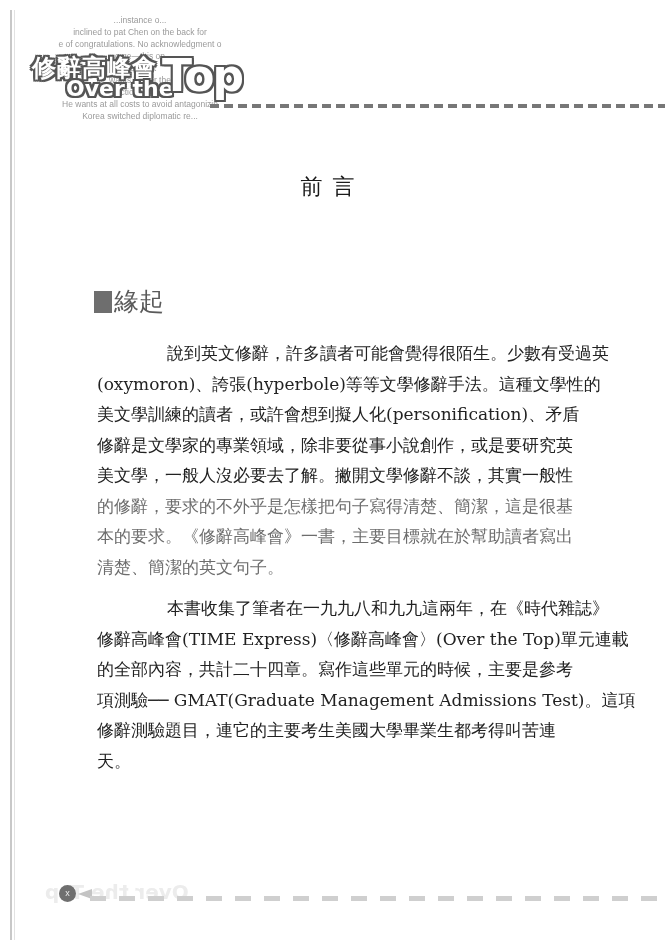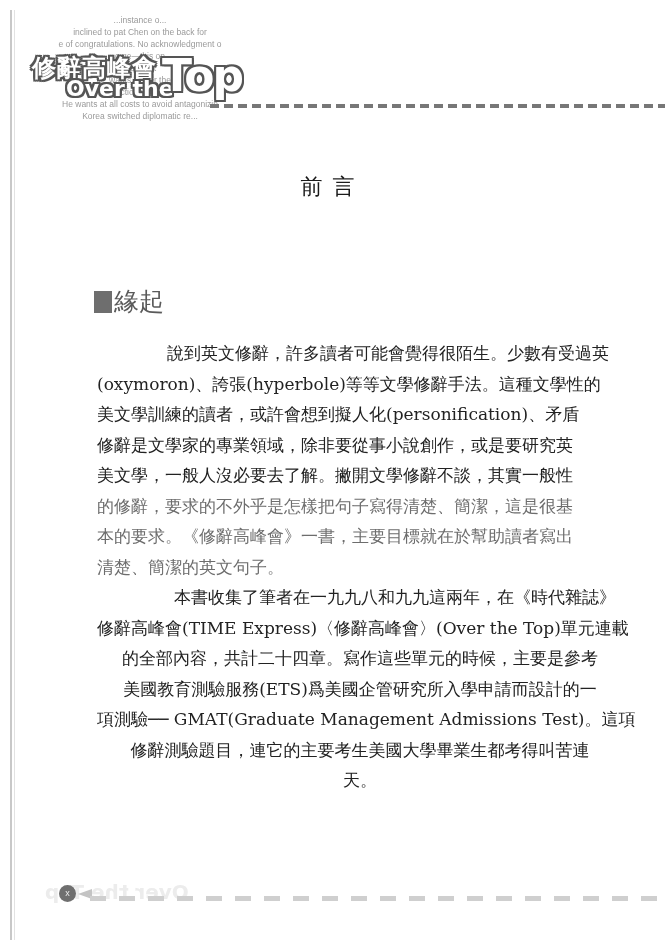--- a/index.html
+++ b/index.html
@@ -69,21 +69,21 @@
   .section-title {
     font-family: "DejaVu Sans", sans-serif; font-size: 25px; color: #5a5a5a;
   }
   .body-text {
     position: absolute; left: 133px; top: 338px; width: 490px;
     font-size: 17px; line-height: 30.5px; color: #222;
     font-family: "DejaVu Serif", "Liberation Serif", serif;
   }
   .body-text .line { display: block; white-space: nowrap; }
   .faded { color: #6d6d6d; }
-  .para2 { margin-top: 0; text-align: center; }
+  .para2 { margin-top: 11px; }
   .page-num-circle {
     position: absolute; left: 59px; top: 885px; width: 17px; height: 17px;
     border-radius: 50%; background: #6f6f6f;
     color: #eee; font-family: "Liberation Sans", sans-serif; font-size: 9px;
     text-align: center; line-height: 17px;
   }
   .page-arrow {
     position: absolute; left: 78px; top: 889px; width: 0; height: 0;
     border-top: 5px solid transparent; border-bottom: 5px solid transparent;
     border-right: 14px solid #c4c4c4;
@@ -134,21 +134,20 @@
     <span class="line" style="margin-left:-36px">修辭是文學家的專業領域，除非要從事小說創作，或是要研究英</span>
     <span class="line" style="margin-left:-36px">美文學，一般人沒必要去了解。撇開文學修辭不談，其實一般性</span>
     <span class="line faded" style="margin-left:-36px">的修辭，要求的不外乎是怎樣把句子寫得清楚、簡潔，這是很基</span>
     <span class="line faded" style="margin-left:-36px">本的要求。《修辭高峰會》一書，主要目標就在於幫助讀者寫出</span>
     <span class="line faded" style="margin-left:-36px">清楚、簡潔的英文句子。</span>
   </div>
   <div class="para2">
     <span class="line" style="padding-left:2em">本書收集了筆者在一九九八和九九這兩年，在《時代雜誌》</span>
     <span class="line" style="margin-left:-36px">修辭高峰會(TIME Express)〈修辭高峰會〉(Over the Top)單元連載</span>
     <span class="line" style="margin-left:-36px">的全部內容，共計二十四章。寫作這些單元的時候，主要是參考</span>
-    <span class="line" style="margin-left:-36px">美國教育測驗服務(ETS)爲美國企管研究所入學申請而設計的一</span>
     <span class="line" style="margin-left:-36px">項測驗── GMAT(Graduate Management Admissions Test)。這項</span>
     <span class="line" style="margin-left:-36px">修辭測驗題目，連它的主要考生美國大學畢業生都考得叫苦連</span>
     <span class="line" style="margin-left:-36px">天。</span>
   </div>
 </div>
 
 <div class="footer-logo">Over the Top</div>
 <div class="page-num-circle">x</div>
 <div class="page-arrow"></div>
 <div class="dash-line dash-bottom"></div>

